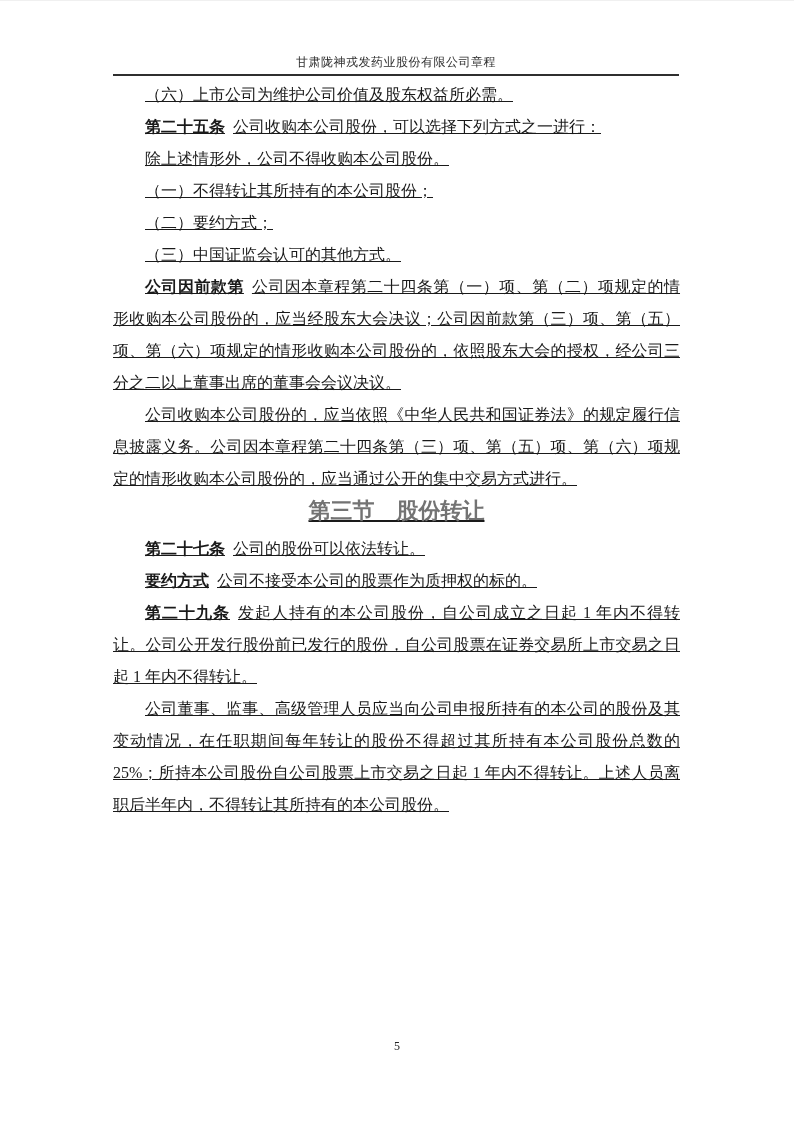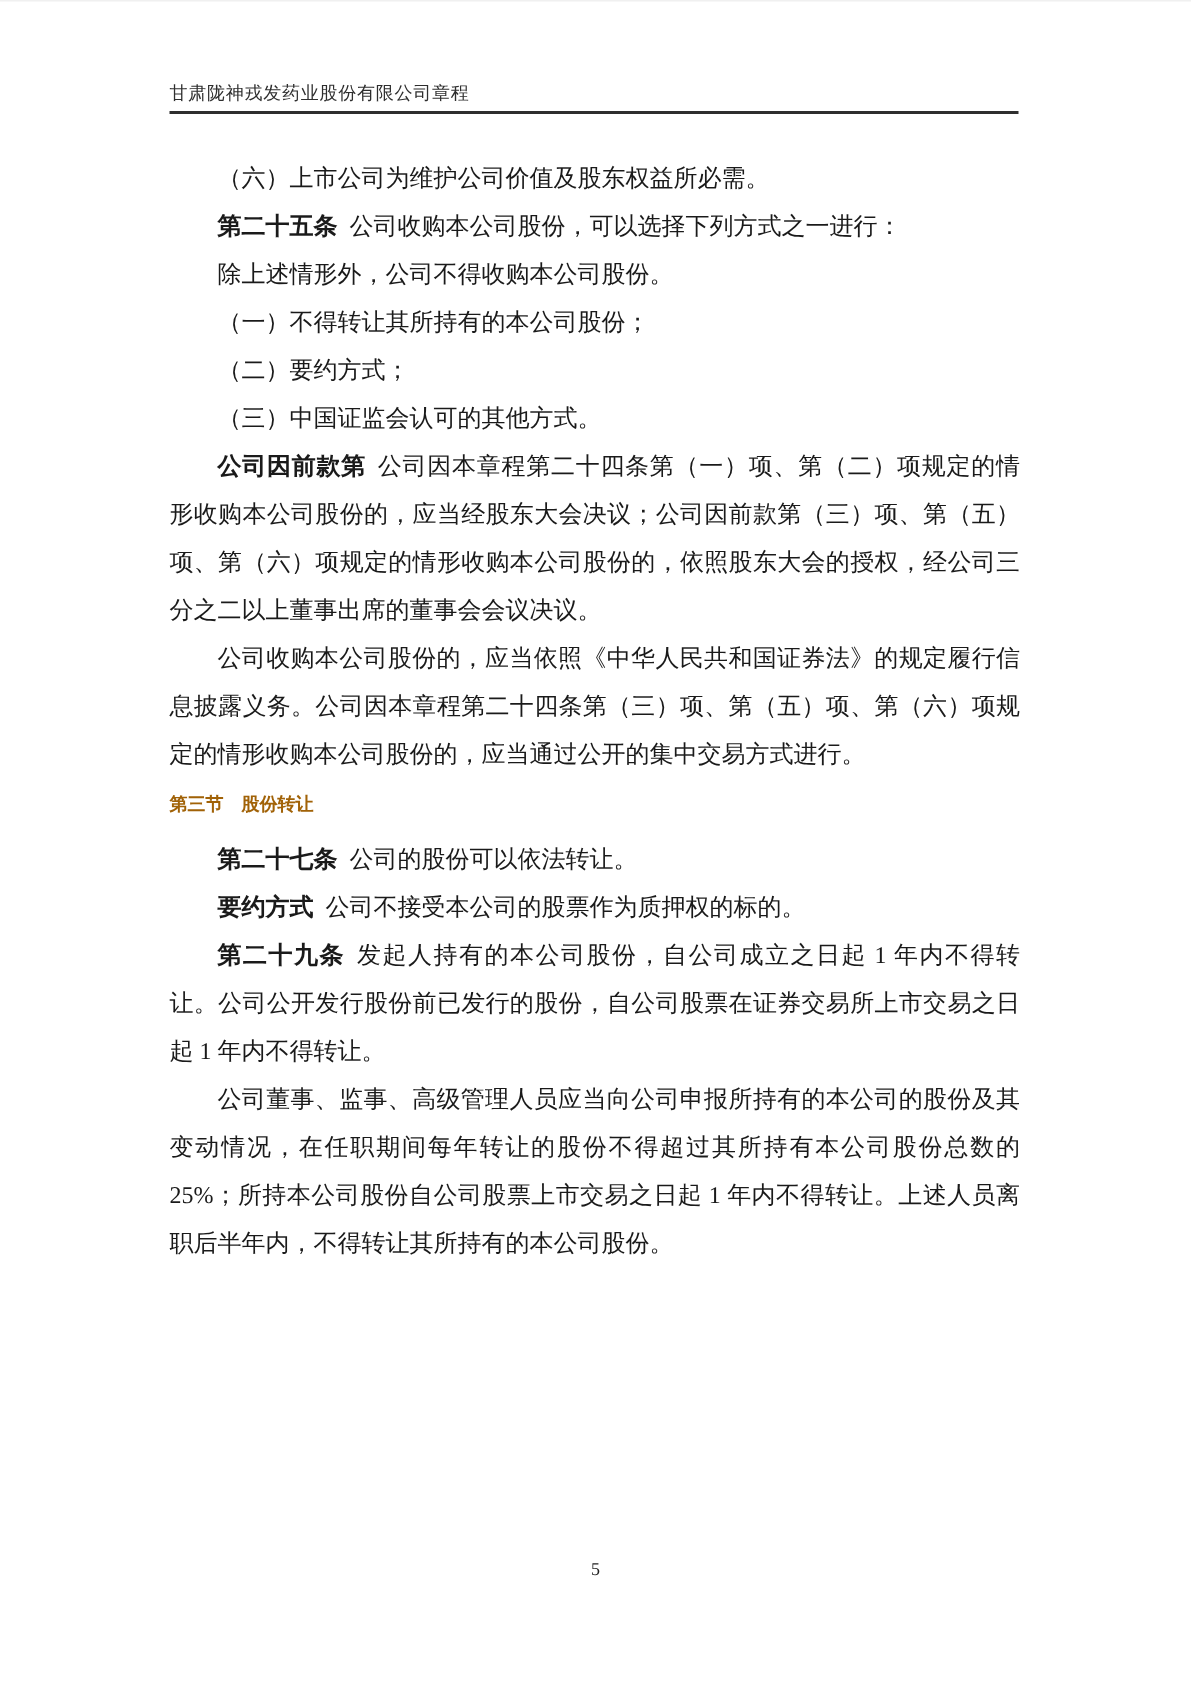--- a/index.html
+++ b/index.html
@@ -22,47 +22,50 @@
     position: absolute;
     top: 54px;
     left: 113px;
     width: 566px;
     font-size: 12px;
     line-height: 14px;
     color: #2e2e2e;
     letter-spacing: 0.5px;
     padding-bottom: 5px;
     border-bottom: 2px solid #2f2f2f;
+    text-align: center;
   }
   .content {
     position: absolute;
-    top: 103px;
+    top: 78px;
     left: 113px;
     width: 567px;
     font-size: 16px;
     line-height: 32px;
     text-align: justify;
     color: #1a1a1a;
+    text-decoration: underline;
   }
   p.para {
     margin: 0;
     padding: 0;
     text-indent: 2em;
   }
   .term {
     font-weight: bold;
     margin-right: 8px;
   }
   .section-heading {
-    font-size: 12px;
+    font-size: 22px;
     font-weight: bold;
+    text-align: center;
     text-indent: 0;
     line-height: 32px;
     margin: 0 0 6px 0;
-    color: #a16207;
+    color: #737373;
   }
   .page-number {
     position: absolute;
     top: 1038px;
     left: 0;
     width: 100%;
     text-align: center;
     font-size: 12px;
     color: #222222;
   }

